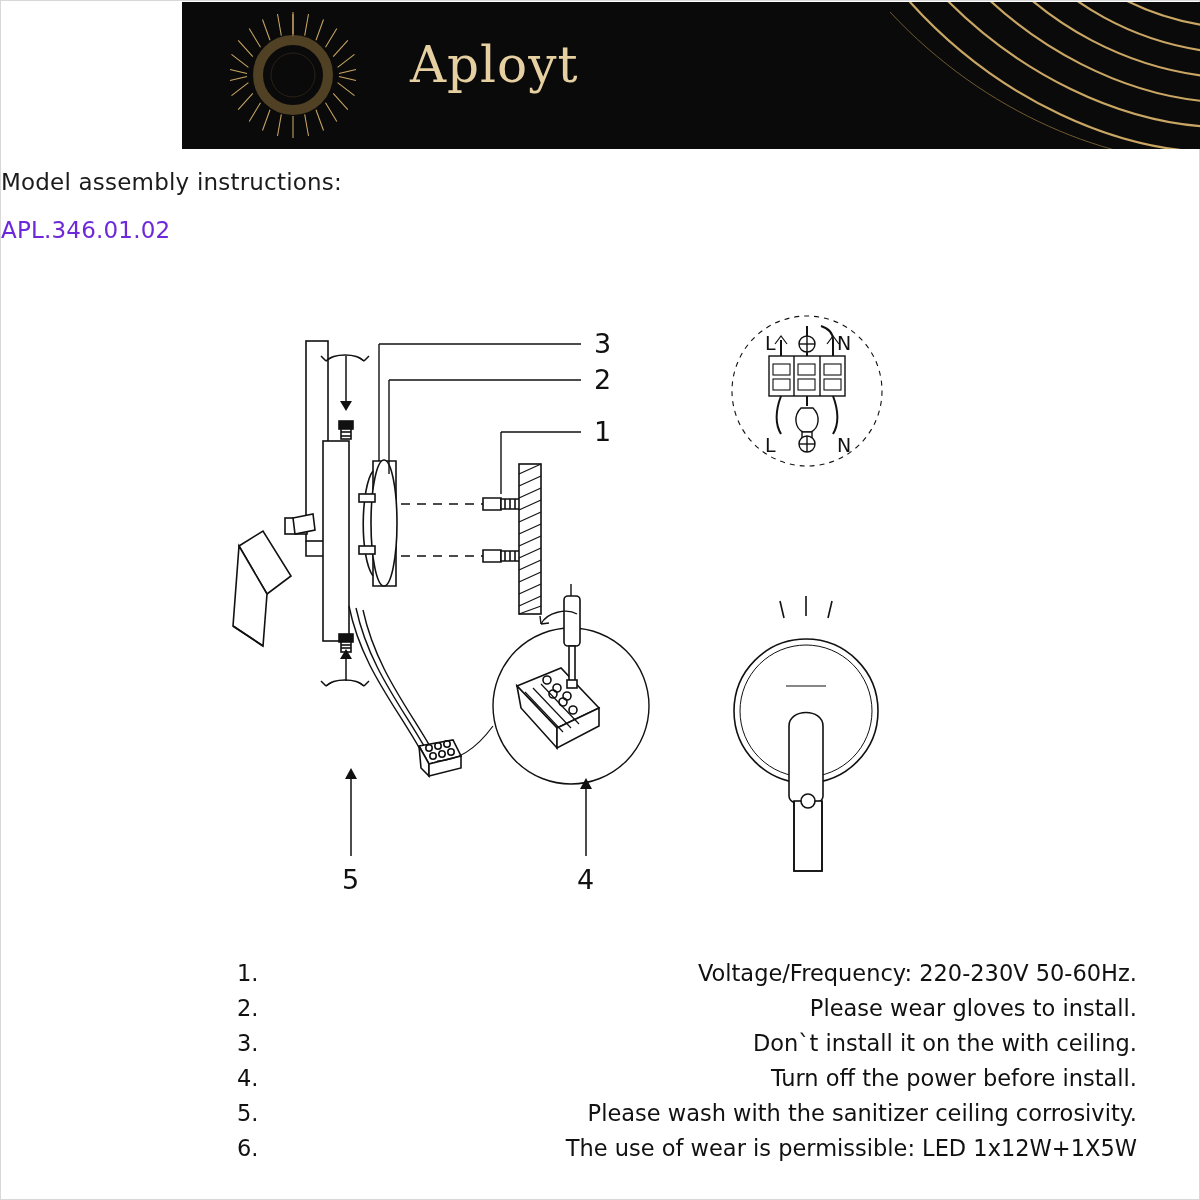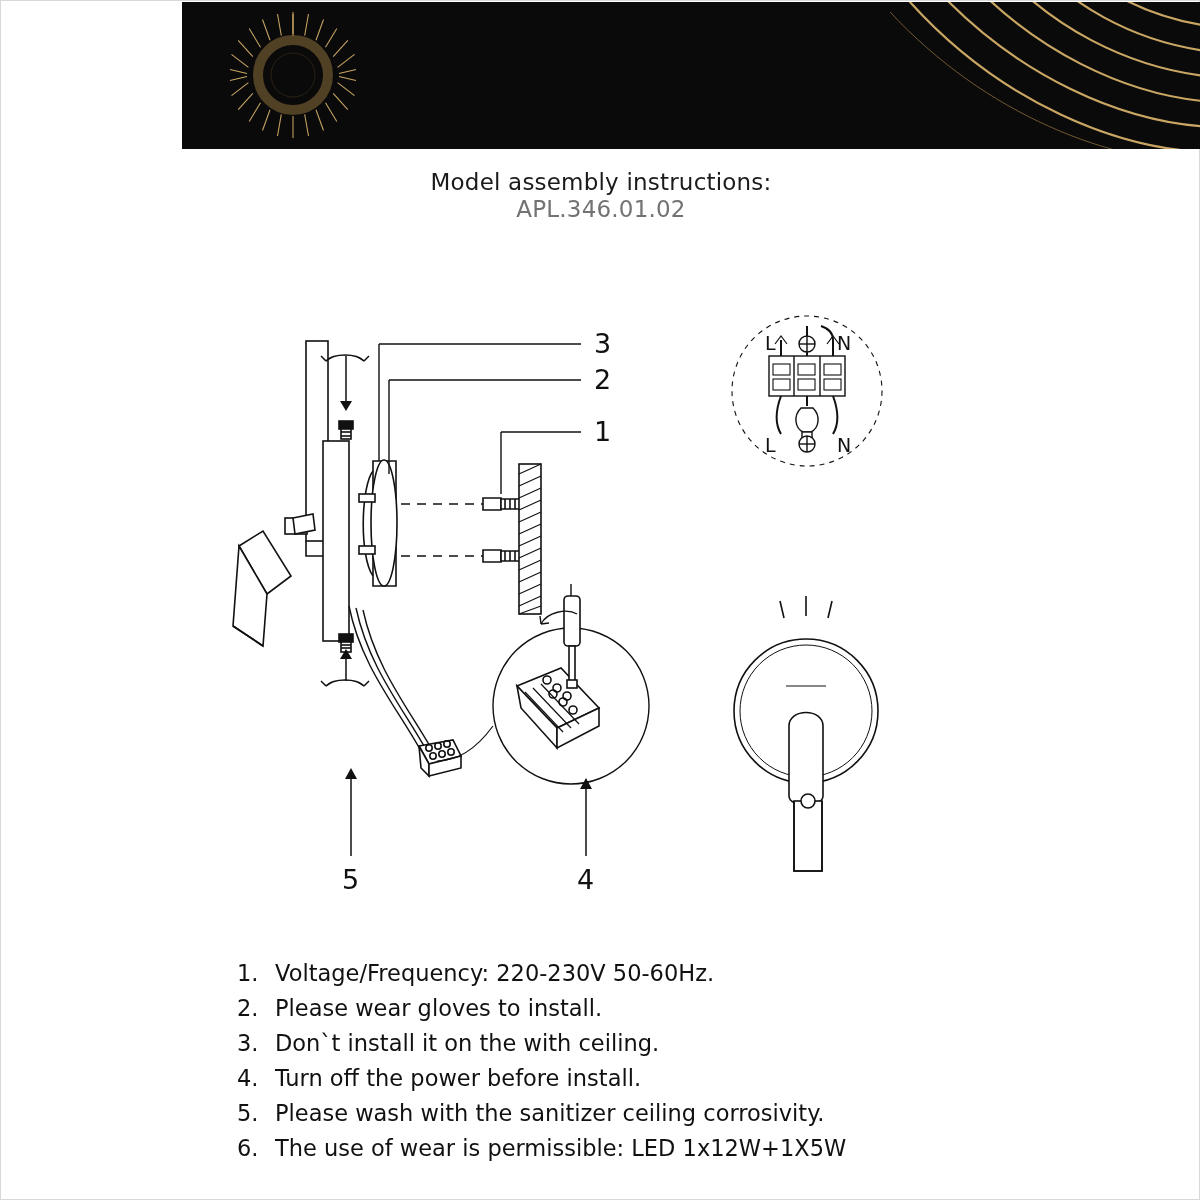--- a/index.html
+++ b/index.html
@@ -56,31 +56,31 @@
     width: 430px;
     height: 330px;
   }
 
   
   .title-block {
     position: absolute;
     left: 0;
     top: 168px;
     width: 1200px;
-    text-align: center;
+    text-align: left;
   }
   .title-line1 {
     font-size: 23px;
     color: #1b1b1b;
     letter-spacing: 0.2px;
   }
   .title-line2 {
-    margin-top: 1px;
+    margin-top: 22px;
     font-size: 23px;
-    color: #737373;
+    color: #6d28d9;
     letter-spacing: 0.2px;
   }
 
   
   .diagram {
     position: absolute;
     left: 0;
     top: 255px;
     width: 1200px;
     height: 670px;
@@ -100,20 +100,21 @@
     line-height: 35px;
     color: #111;
   }
   .note-num {
     width: 38px;
     flex: 0 0 38px;
     text-align: left;
   }
   .note-text {
     flex: 1 1 auto;
+    text-align: right;
   }
 </style>
 </head>
 <body>
 
 <div class="page">
 
   <div class="banner">
 
     <svg class="sunburst" viewBox="0 0 130 130">
@@ -151,20 +152,21 @@
           <line x1="21.2" y1="18.4" x2="32.5" y2="37.3"></line>
           <line x1="34.5" y1="9.5" x2="42" y2="30.2"></line>
           <line x1="49.5" y1="4" x2="53.3" y2="25.7"></line>
         </g>
         <circle cx="65" cy="65" r="35" stroke="#8a6d3a" stroke-width="10" fill="none" opacity="0.55"></circle>
       </g>
       <circle cx="65" cy="65" r="22" fill="#0a0a0a"></circle>
       <circle cx="65" cy="65" r="22" fill="none" stroke="#2a2116" stroke-width="1"></circle>
     </svg>
 
+    <div class="banner-logo-text">Aployt</div>
 
     <svg class="fan" viewBox="0 0 430 330">
       <g stroke="#c9a663" stroke-width="2.2" fill="none" stroke-linecap="round">
         <path d="M425 300 C 330 300, 210 250, 120 150"></path>
         <path d="M425 275 C 335 272, 225 225, 140 130"></path>
         <path d="M425 250 C 340 245, 240 200, 165 112"></path>
         <path d="M425 225 C 345 218, 255 178, 192 96"></path>
         <path d="M425 200 C 350 192, 272 155, 220 82"></path>
         <path d="M425 175 C 355 166, 288 133, 250 70"></path>
         <path d="M425 150 C 360 140, 305 112, 282 60"></path>

